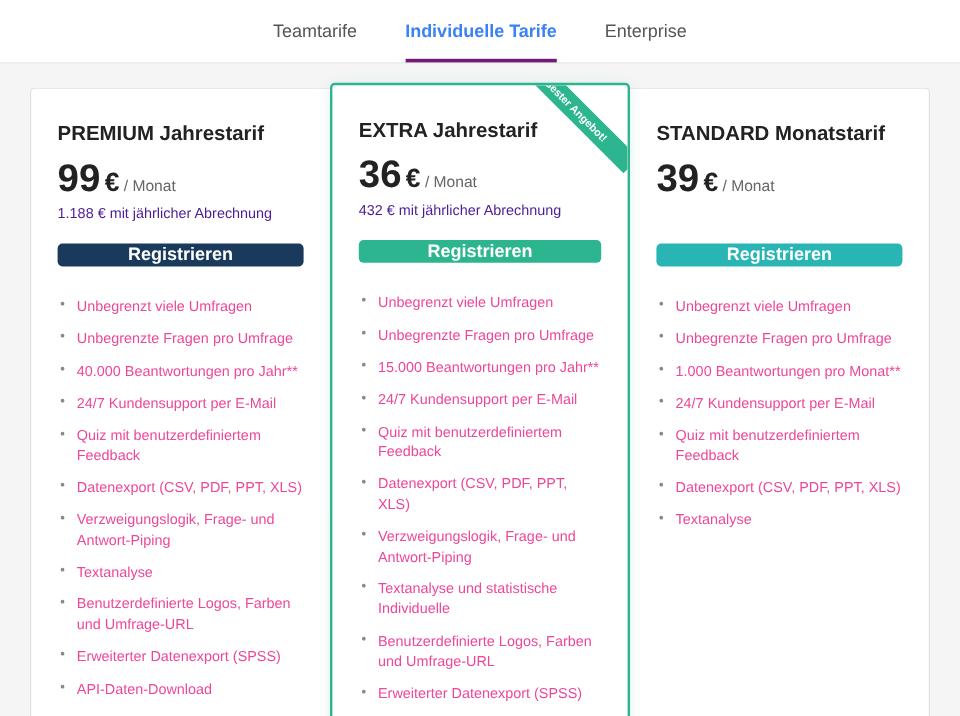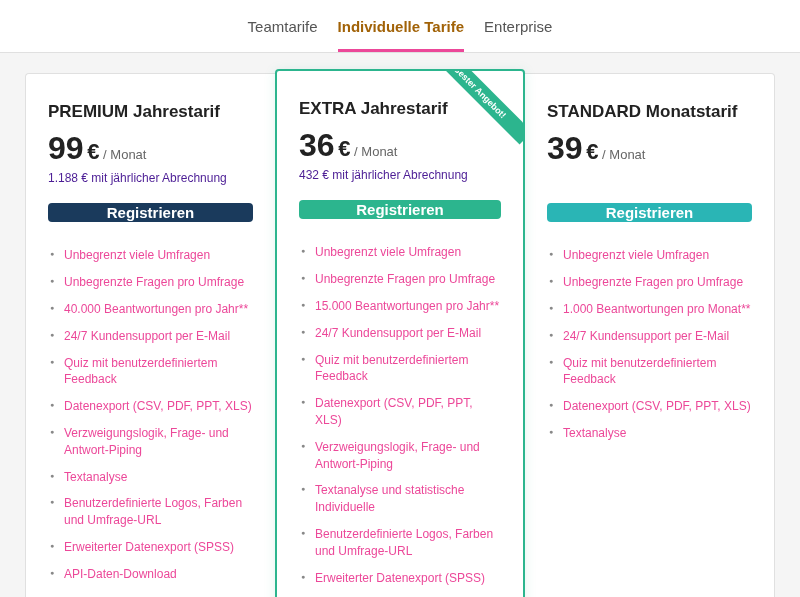--- a/index.html
+++ b/index.html
@@ -10,37 +10,37 @@
     }
     .page-wrapper {
       max-width: 800px;
       margin: 0 auto;
       background: #fff;
       min-height: 597px;
     }
     .nav-tabs {
       display: flex;
       justify-content: center;
-      gap: 20px;
+      gap: 40px;
       padding: 18px 0 0;
       background: #fff;
       border-bottom: 1px solid #e0e0e0;
     }
     .nav-tab {
       font-size: 15px;
       font-weight: 500;
       color: #555;
       padding-bottom: 14px;
       cursor: pointer;
       border-bottom: 3px solid transparent;
       text-decoration: none;
     }
     .nav-tab.active {
-      color: #a16207;
-      border-bottom: 3px solid #ec4899;
+      color: #3b82f6;
+      border-bottom: 3px solid #701a75;
       font-weight: 600;
     }
     .plans-container {
       display: flex;
       justify-content: center;
       gap: 0;
       padding: 20px 10px 20px;
       background: #f5f5f5;
     }
     .plan-card {

